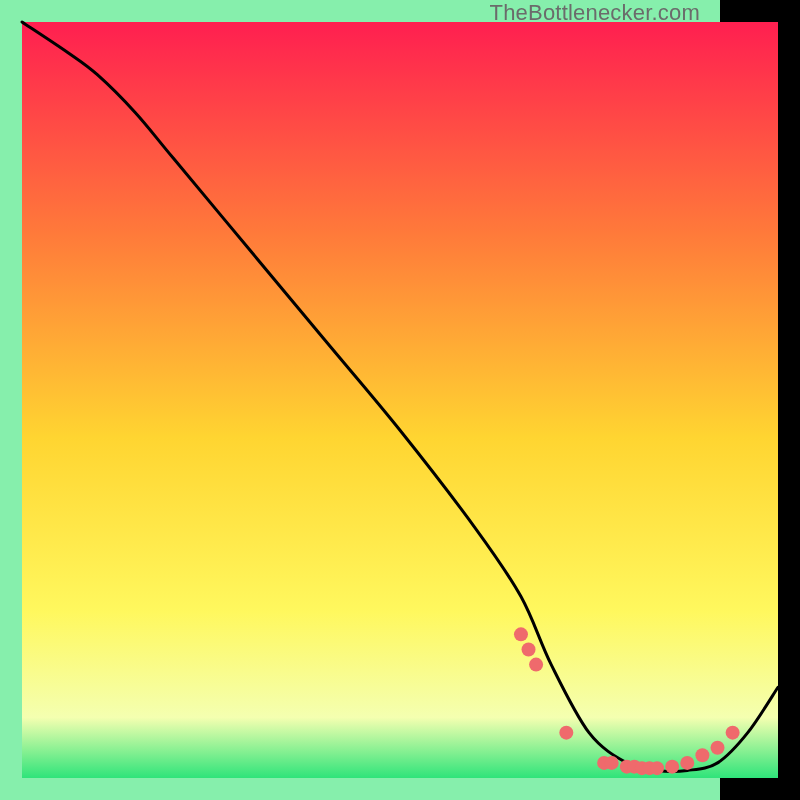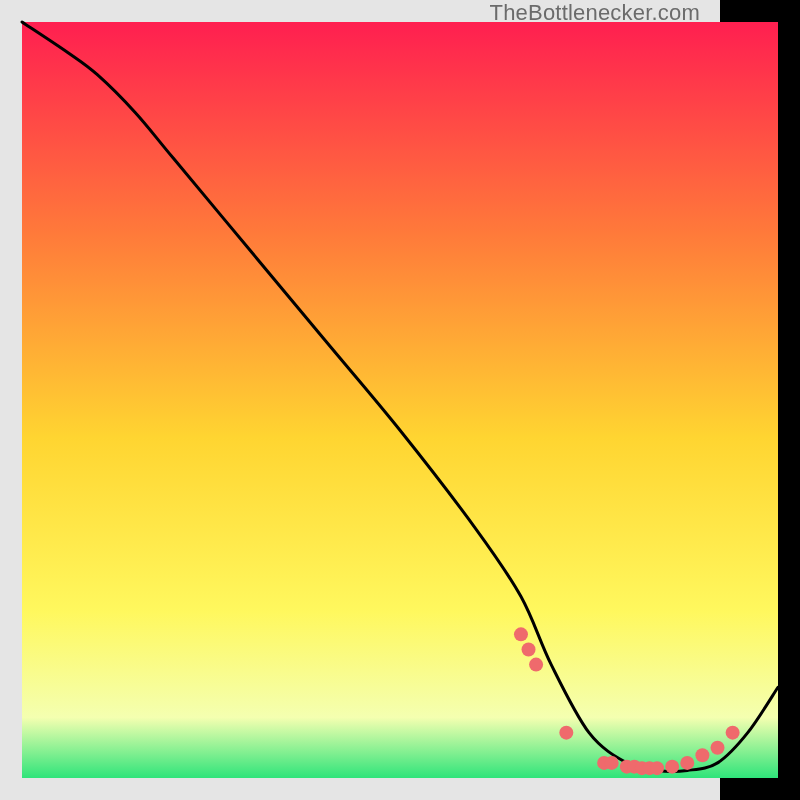--- a/index.html
+++ b/index.html
@@ -8,21 +8,21 @@
     width: 800px;
     height: 800px;
     background: #000000;
     overflow: hidden;
     font-family: Arial, Helvetica, sans-serif;
   }
   .stage {
     position: relative;
     width: 720px;
     height: 800px;
-    background: #e5e5e5;
+    background: #86efac;
   }
   .plot-area {
     position: absolute;
     left: 22px;
     top: 22px;
     width: 756px;
     height: 756px;
     
   }
   .curve-svg {

